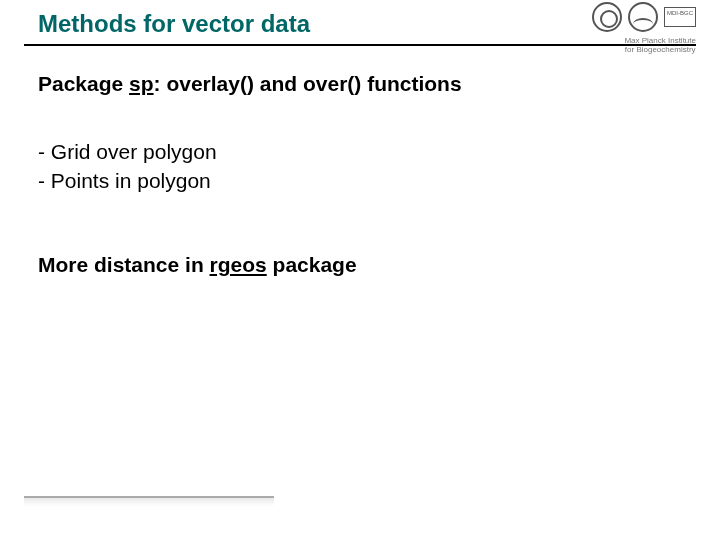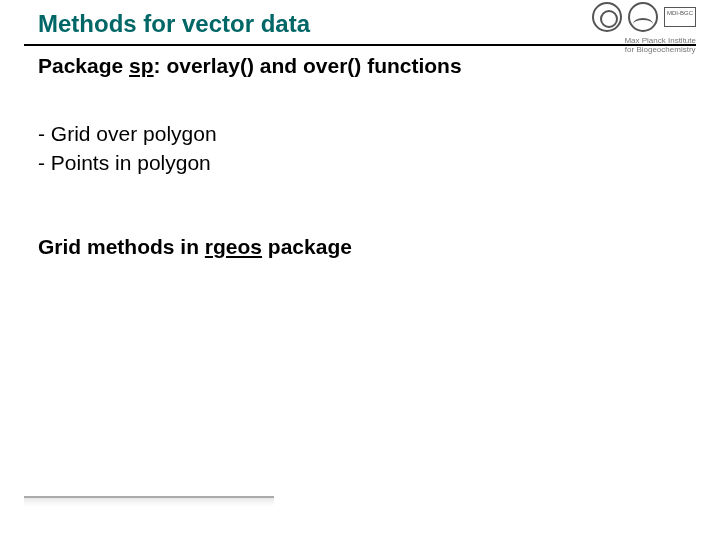--- a/index.html
+++ b/index.html
@@ -77,21 +77,21 @@
     right: 24px;
     top: 36px;
     font-size: 8px;
     color: #777;
     text-align: center;
     line-height: 9px;
   }
   .body {
     position: absolute;
     left: 38px;
-    top: 52px;
+    top: 70px;
     right: 38px;
     font-size: 21px;
     line-height: 1.35;
   }
   .subhead {
     font-weight: bold;
   }
   .underline {
     text-decoration: underline;
   }
@@ -142,21 +142,21 @@
       </div>
       <div style="height:40px"></div>
       <div>- Grid over polygon</div>
       <div>- Points in polygon</div>
     </div>
 
     <div style="height:8px"></div>
 
     <div class="block">
       <div class="subhead">
-        <span>Grid methods in </span><span class="underline">rgeos</span><span> package</span>
+        <span>More distance in </span><span class="underline">rgeos</span><span> package</span>
       </div>
       <div style="height:28px"></div>
     </div>
 
   </div>
 
   <div class="footer-rule"></div>
 
 </div>
 

